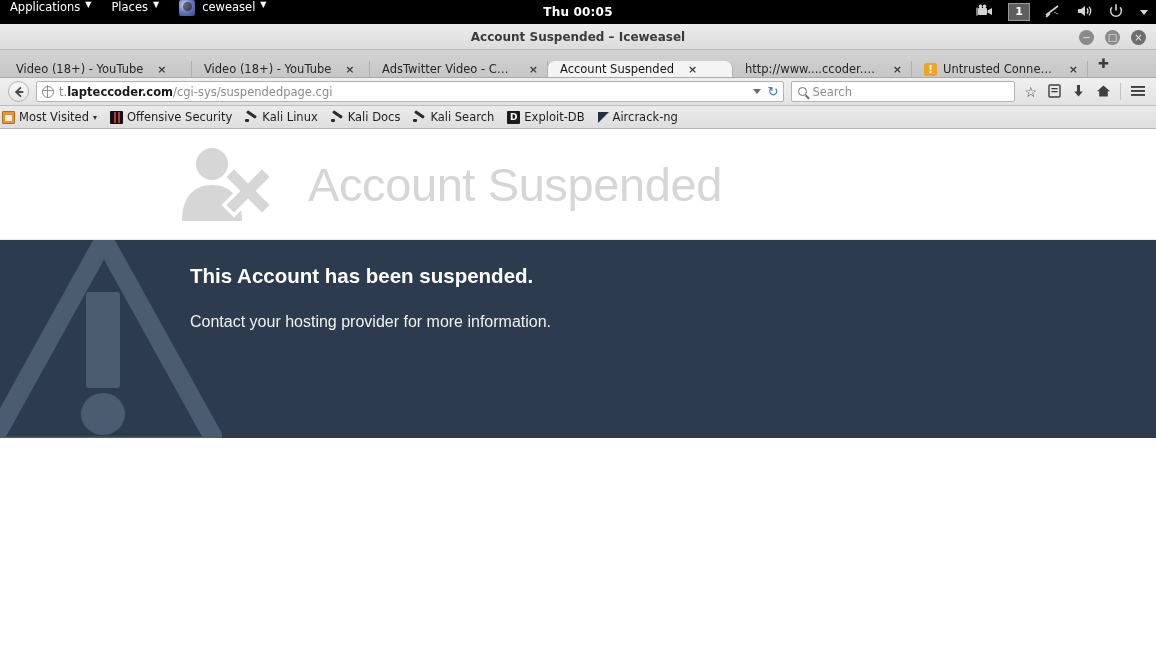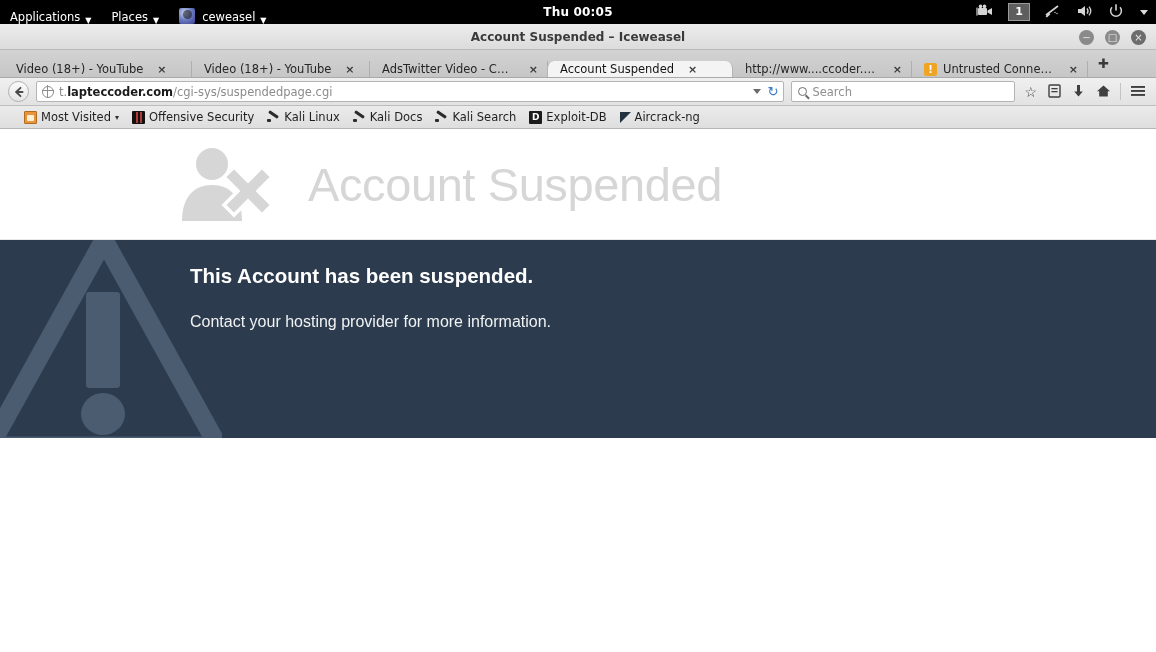--- a/index.html
+++ b/index.html
@@ -14,21 +14,21 @@
   .sys-bar {
     position:relative;
     height:24px; width:100%;
     background:#000000;
     display:flex; align-items:center;
     color:#ffffff;
     font-size:11.5px;
     font-family:"DejaVu Sans", sans-serif;
   }
   .sys-menu {
-    display:flex; align-items:flex-end; gap:5px;
+    display:flex; align-items:flex-start; gap:5px;
     padding:0 10px; height:24px;
     cursor:default;
   }
   .sys-menu .caret { font-size:8px; line-height:1; transform:translateY(1px); }
   .ff-badge {
     width:16px; height:16px; border-radius:2px;
     background:radial-gradient(circle at 35% 30%, #cfd8ef 0%, #6d7dc4 45%, #3b3f8f 100%);
     position:relative; overflow:hidden;
     margin-right:2px;
   }
@@ -165,21 +165,21 @@
   .mag:after{content:"";position:absolute;right:-4px;bottom:-3px;width:5px;height:1.6px;background:#6e6e6e;transform:rotate(45deg);}
   .tool-ico { color:#3f3f3f; font-size:14px; line-height:1; padding:0 2px; }
   .tool-sep { width:1px; height:17px; background:#c3c3c3; }
 
   
   .bookmarks {
     height:23px; width:100%;
     background:linear-gradient(#ebebeb,#dedede);
     border-bottom:1px solid #b5b5b5;
     display:flex; align-items:center;
-    padding:0 24px; gap:13px;
+    padding:0 2px; gap:13px;
     font-size:11.5px; color:#1f1f1f;
   }
   .bm { display:flex; align-items:center; gap:4px; white-space:nowrap; }
   .bm-ico { width:13px; height:13px; flex:none; position:relative; }
   .bm-ico.most { background:#e8953a; border:1px solid #b06c20; border-radius:1px; }
   .bm-ico.most:after{ content:""; position:absolute; left:2px; top:3px; width:7px; height:6px; background:#fdf0d8; border-radius:1px;}
   .bm-ico.offsec { background:#121212; border-radius:1px; }
   .bm-ico.offsec:after{ content:""; position:absolute; left:4px; top:1px; width:2px; height:11px; background:#b03a3a;}
   .bm-ico.offsec:before{ content:""; position:absolute; left:8px; top:1px; width:2px; height:11px; background:#b03a3a;}
   .bm-ico.dragon { background:transparent; }

